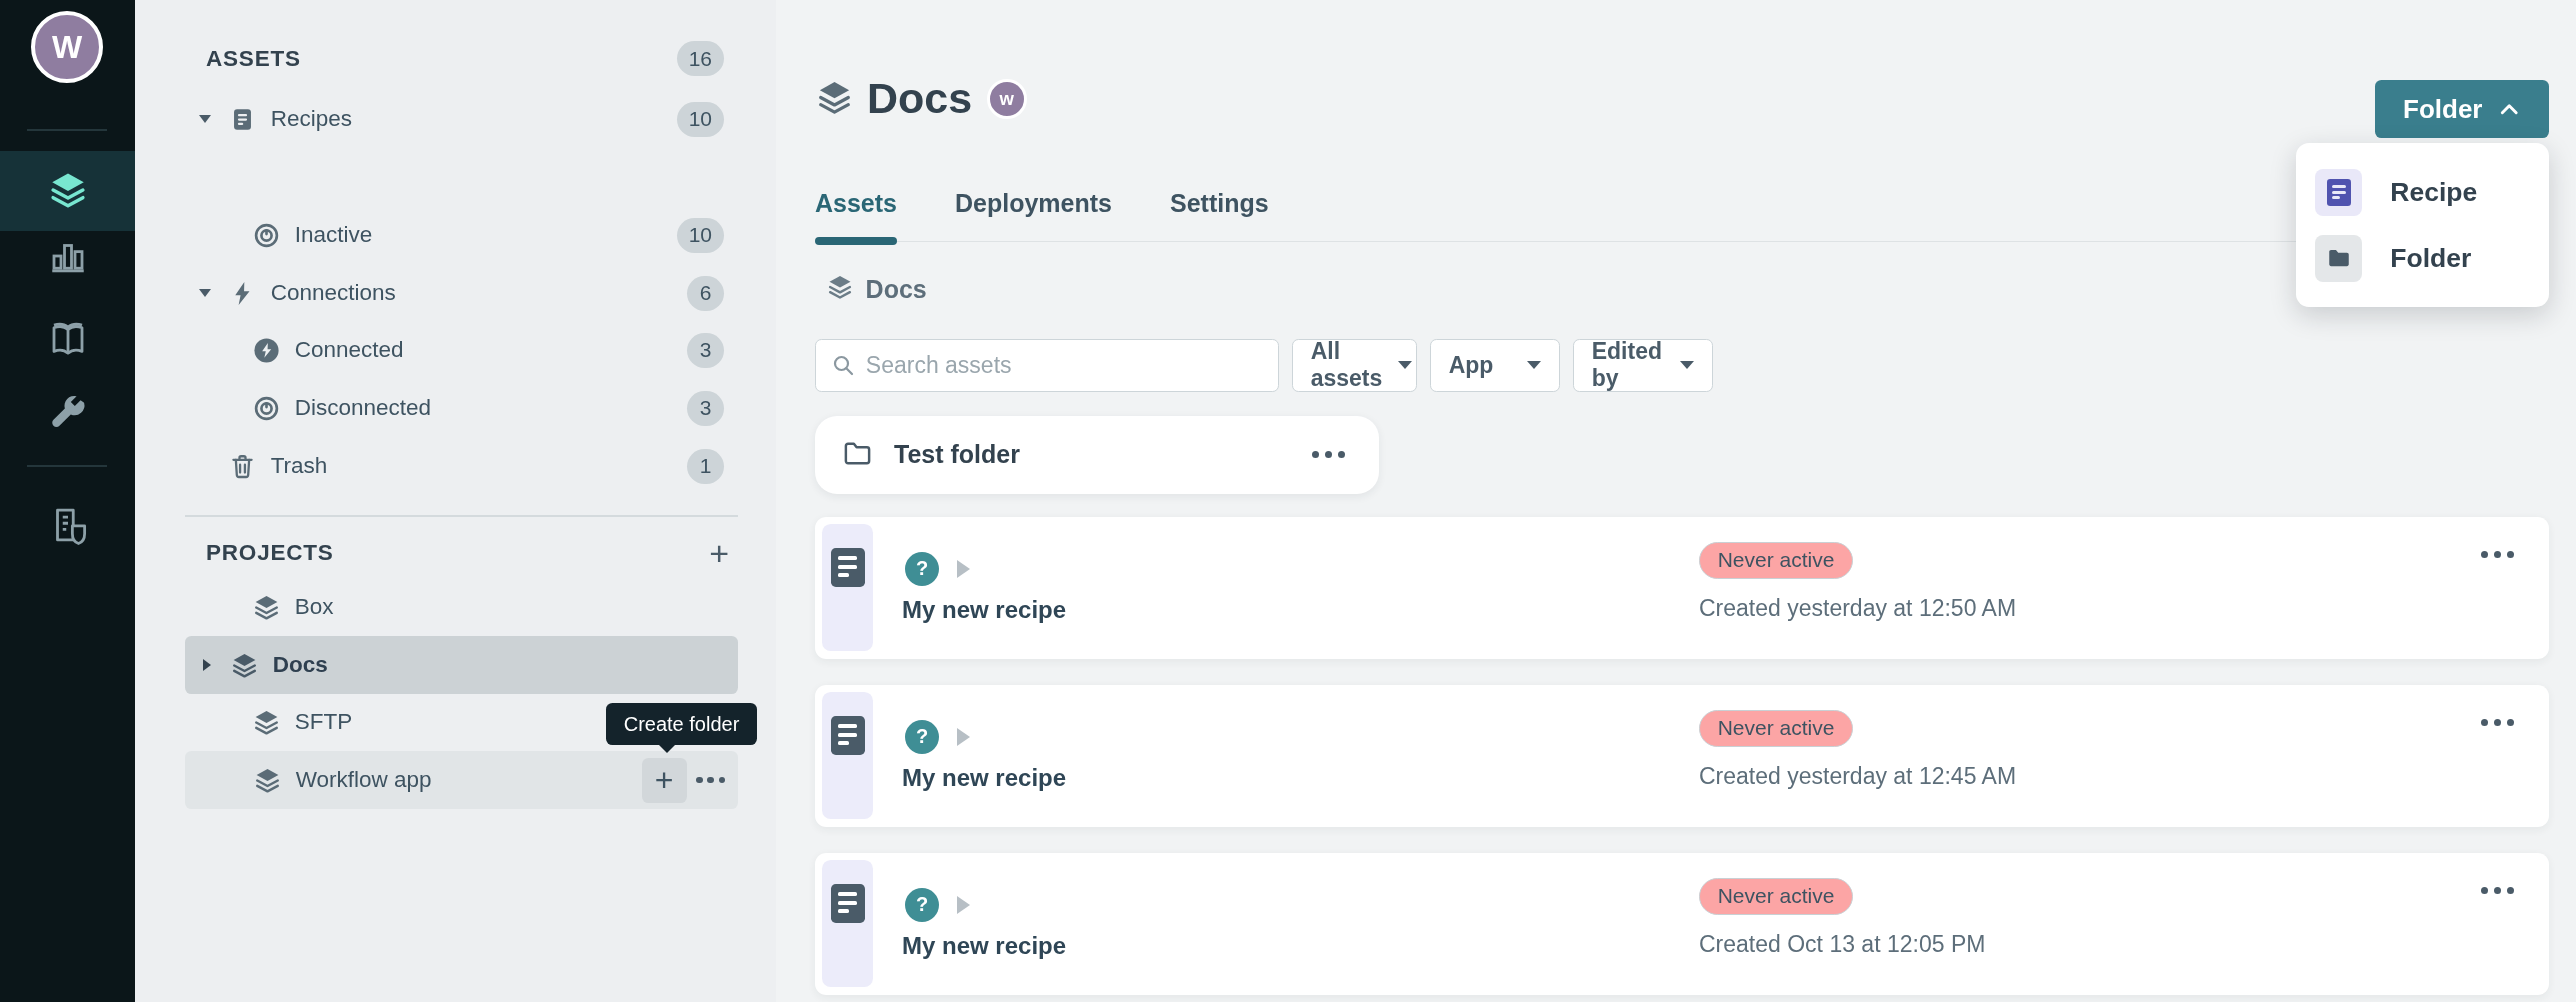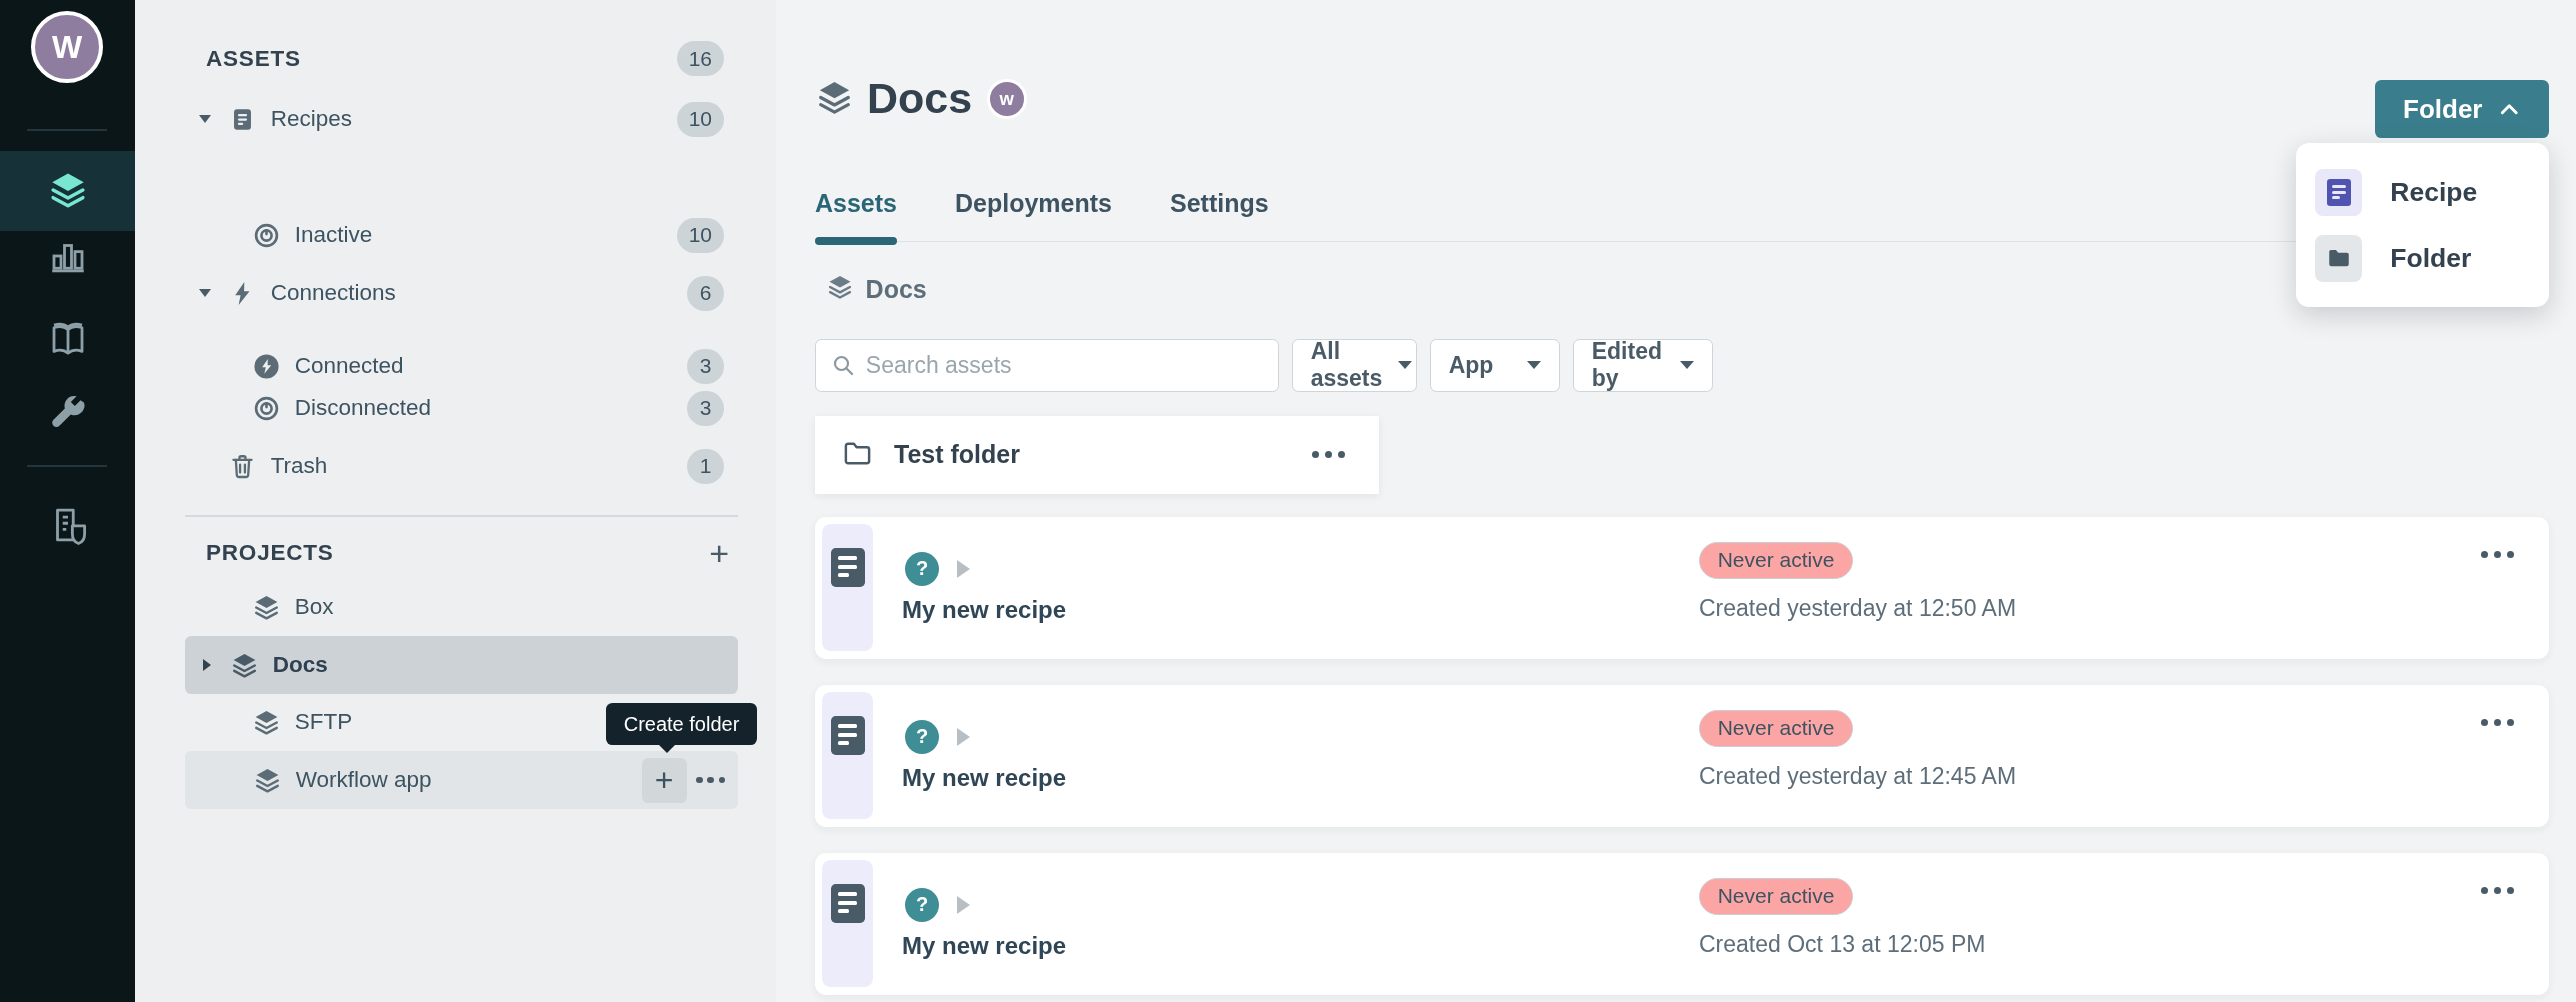--- a/index.html
+++ b/index.html
@@ -144,21 +144,21 @@
   }
   .filter-btn .dd-caret {
     width: 0; height: 0; margin-left: 16px;
     border-left: 7.2px solid transparent; border-right: 7.2px solid transparent;
     border-top: 8.8px solid #4a5b68;
   }
   .fb-1 { width: 125px; } .fb-2 { width: 130px; } .fb-3 { width: 140px; }
 
   .folder-card {
     margin-top: 24px; width: 564px; height: 78px;
-    background: #fff; border-radius: 0;
+    background: #fff; border-radius: 22px;
     box-shadow: 0 2.4px 8px rgba(35,47,56,0.07);
     display: flex; align-items: center; padding: 0 34px 0 27px; cursor: pointer;
   }
   .folder-card .fc-ic { color: #4a5b68; }
   .folder-card .fc-ic svg { width: 31px; height: 31px; }
   .folder-card .fc-lbl { margin-left: 21px; font-size: 25px; font-weight: bold; color: #33424e; }
   .dots { margin-left: auto; display: flex; gap: 5.6px; cursor: pointer; }
   .dots i { width: 7.2px; height: 7.2px; border-radius: 50%; background: #4a5b68; }
 
   .recipe-list { margin-top: 23px; display: flex; flex-direction: column; gap: 26px; }
@@ -327,21 +327,21 @@
     <span class="caret-down"></span>
     <span class="ic">
       <svg viewBox="0 0 24 24" fill="currentColor">
           <path d="M13.5 2.5 L6 13.5 h4.4 L8.8 21.5 L17.8 10.2 h-4.5 Z"></path>
         </svg>
     </span>
     <span class="lbl">Connections</span>
     <span class="badge">6</span>
   </div>
 
-  <div class="srow l2" style="top:337px">
+  <div class="srow l2" style="top:321px">
     <span class="ic">
       <svg viewBox="0 0 24 24">
           <circle cx="12" cy="12" r="10" fill="currentColor"></circle>
           <path d="M13.1 5.8 L8.4 12.6 h3 L10.2 18 L15.9 11 h-3 Z" fill="#edeff1"></path>
         </svg>
     </span>
     <span class="lbl">Connected</span>
     <span class="badge">3</span>
   </div>
 

